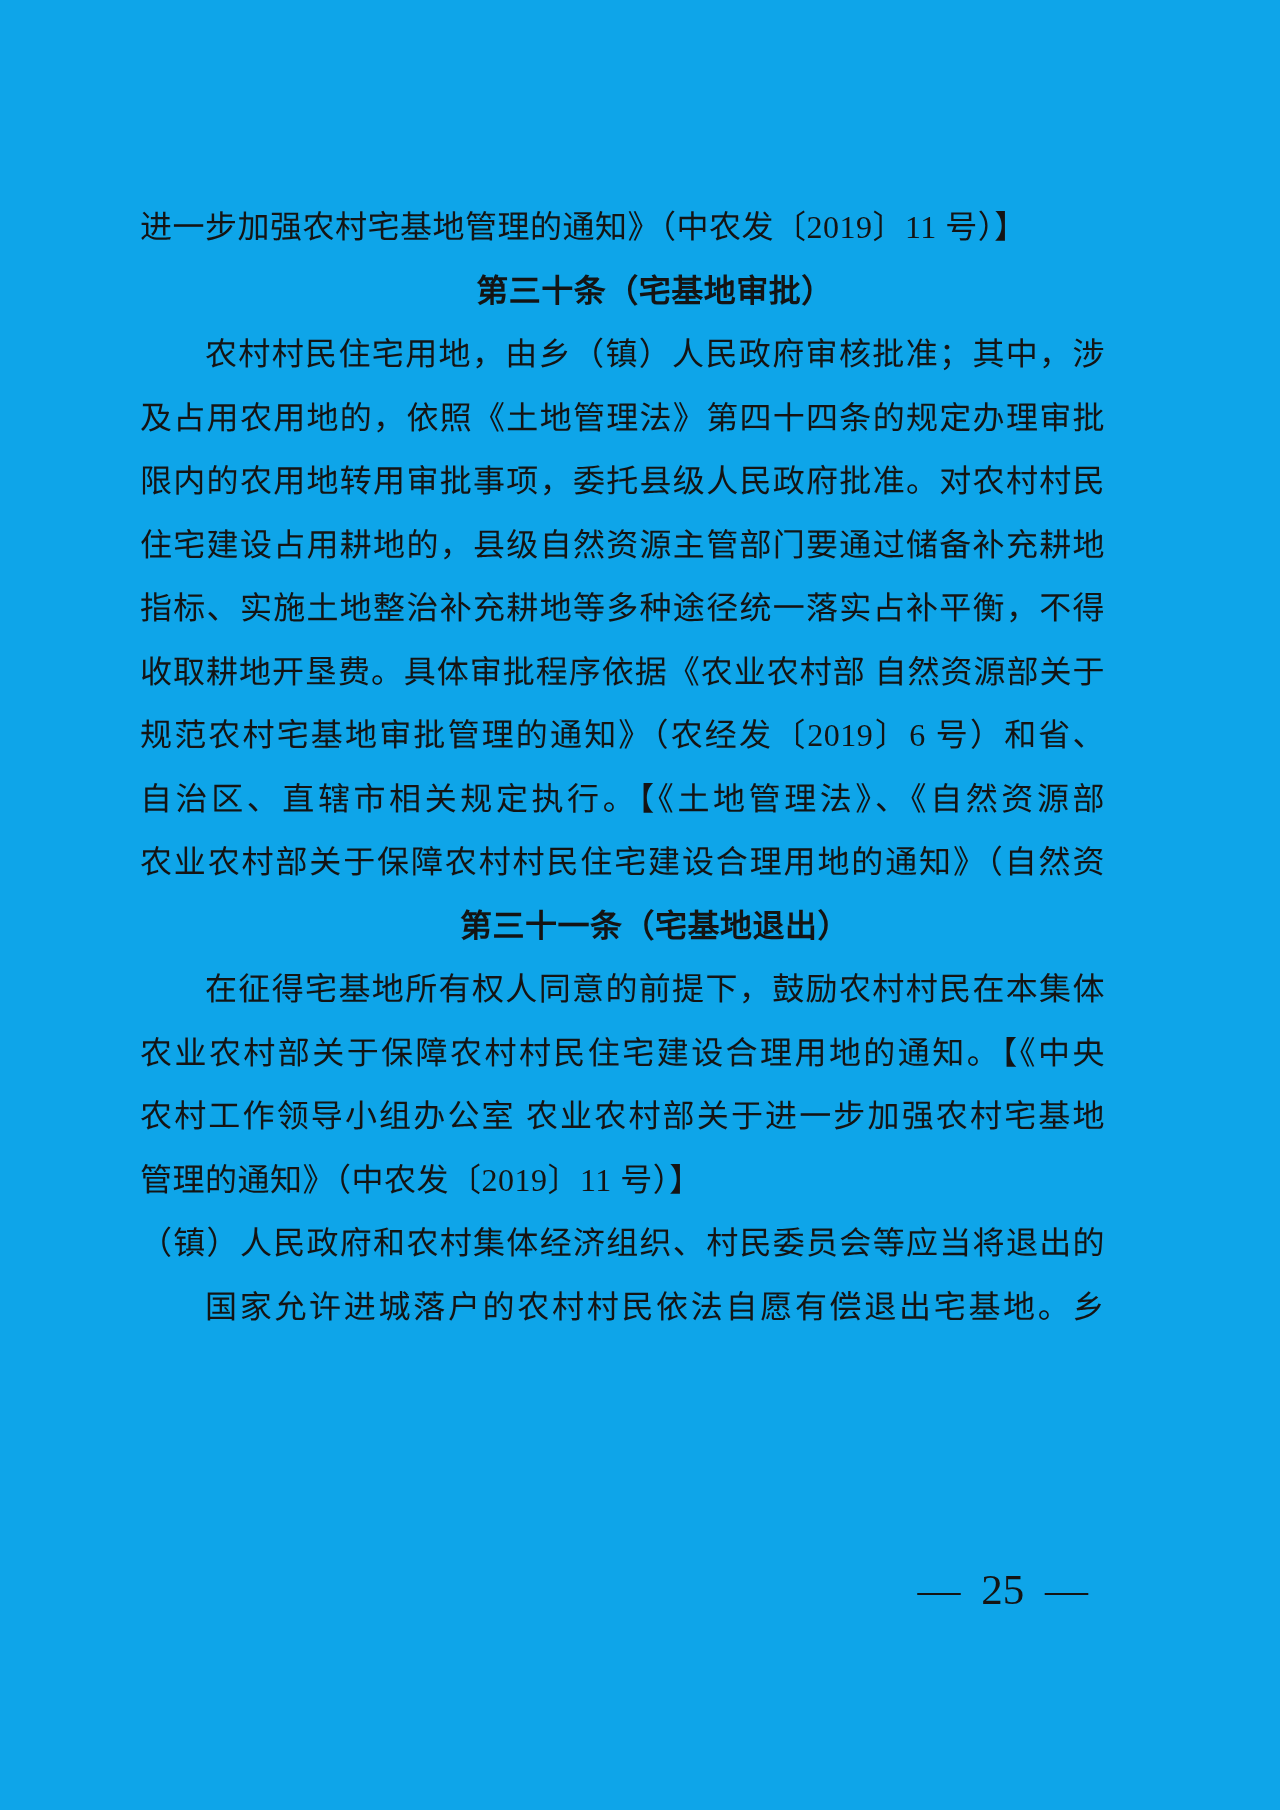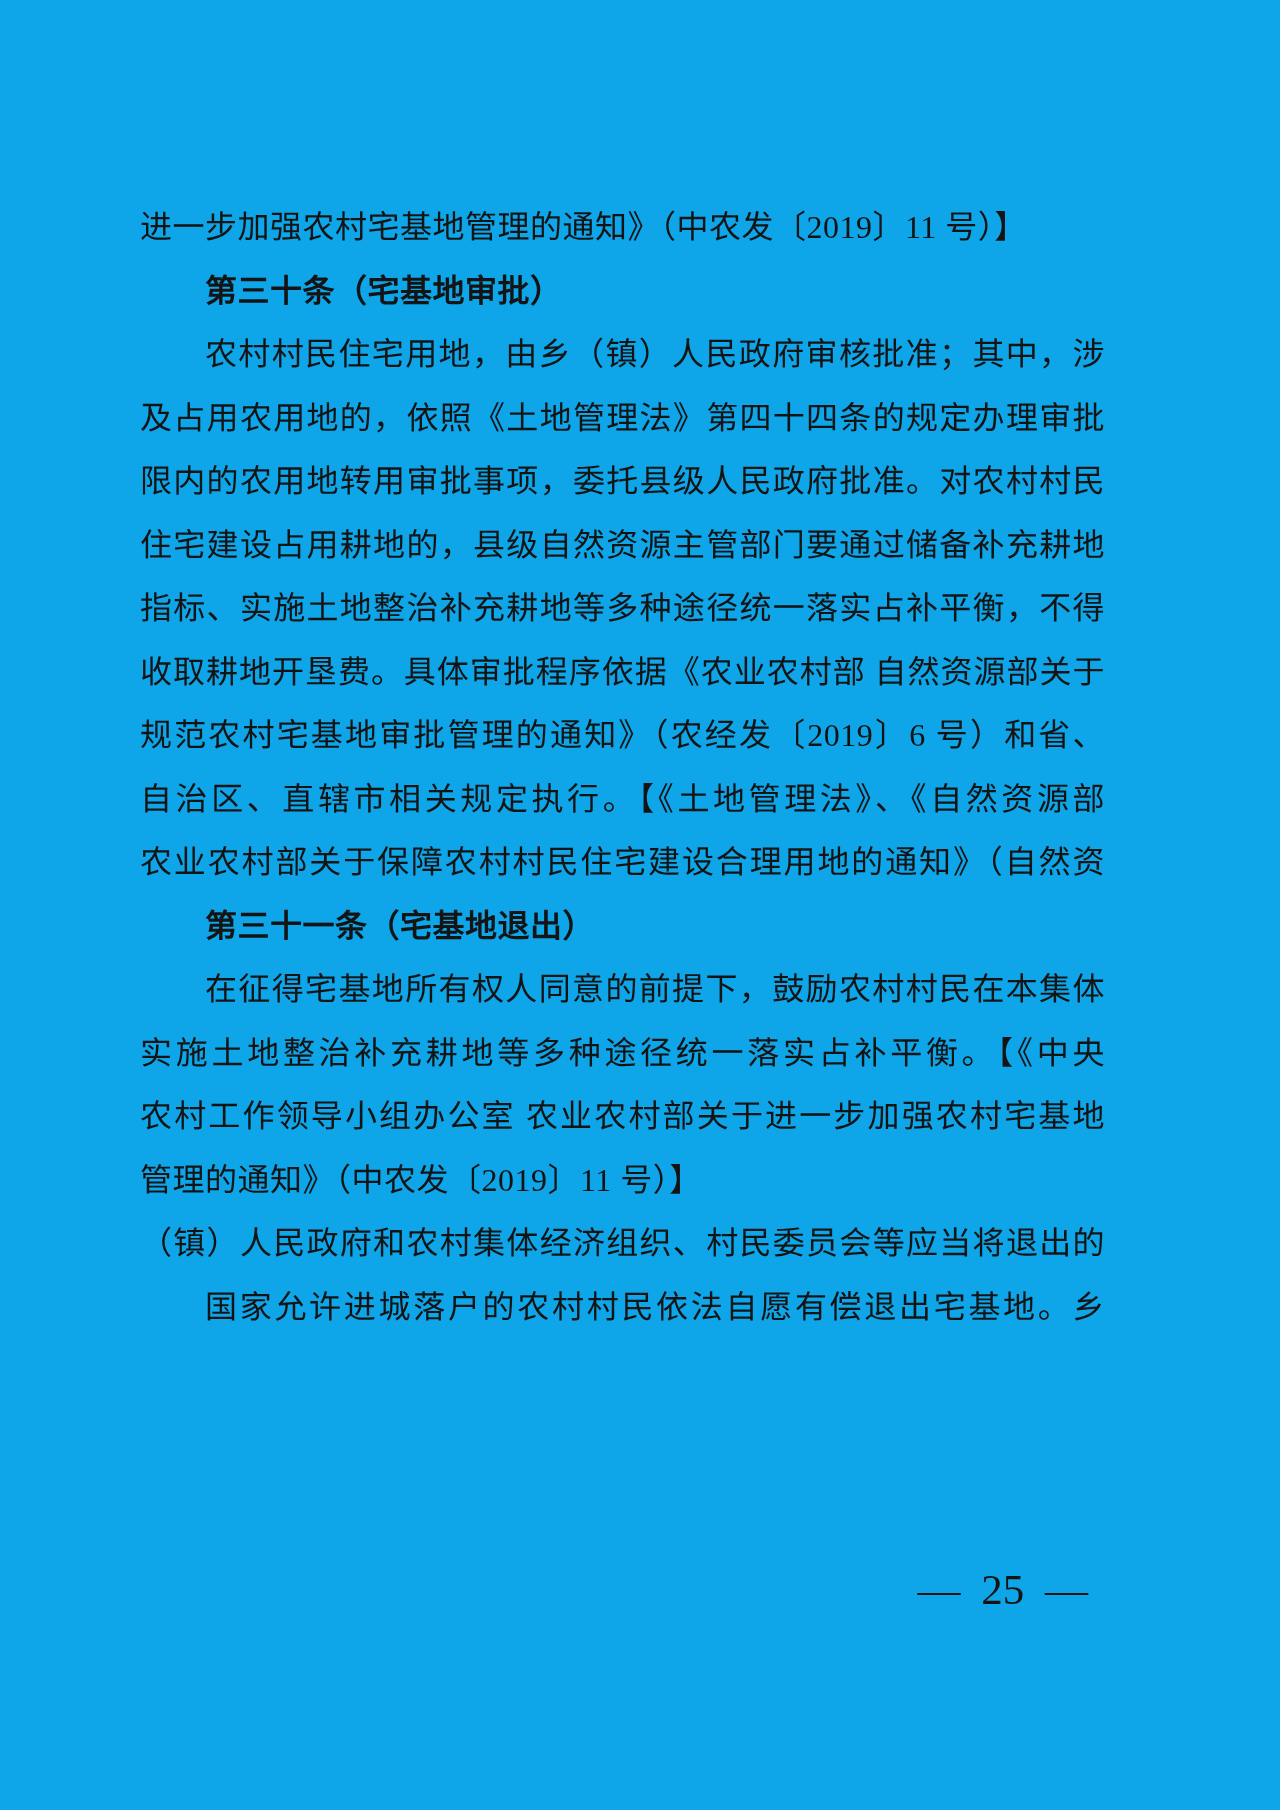--- a/index.html
+++ b/index.html
@@ -32,20 +32,21 @@
     text-align: justify;
     text-align-last: justify;
     text-justify: inter-character;
   }
   .line.indent {
     text-indent: 65px;
   }
   .line.heading {
     font-family: "Liberation Sans", "DejaVu Sans", sans-serif;
     font-weight: 700;
+    text-align: center;
   }
   .page-number {
     position: absolute;
     top: 1570px;
     right: 192px;
     font-size: 43px;
     line-height: 40px;
     word-spacing: 10px;
     color: #141414;
     font-family: Liberation Serif, serif;
@@ -62,20 +63,20 @@
       <div class="line justify">及占用农用地的，依照《土地管理法》第四十四条的规定办理审批</div>
       <div class="line justify">限内的农用地转用审批事项，委托县级人民政府批准。对农村村民</div>
       <div class="line justify">住宅建设占用耕地的，县级自然资源主管部门要通过储备补充耕地</div>
       <div class="line justify">指标、实施土地整治补充耕地等多种途径统一落实占补平衡，不得</div>
       <div class="line justify">收取耕地开垦费。具体审批程序依据《农业农村部 自然资源部关于</div>
       <div class="line justify">规范农村宅基地审批管理的通知》（农经发〔2019〕6 号）和省、</div>
       <div class="line justify">自治区、直辖市相关规定执行。【《土地管理法》、《自然资源部</div>
       <div class="line justify">农业农村部关于保障农村村民住宅建设合理用地的通知》（自然资</div>
       <div class="line heading indent">第三十一条（宅基地退出）</div>
       <div class="line indent justify">在征得宅基地所有权人同意的前提下，鼓励农村村民在本集体</div>
-      <div class="line justify">实施土地整治补充耕地等多种途径统一落实占补平衡。【《中央</div>
+      <div class="line justify">农业农村部关于保障农村村民住宅建设合理用地的通知。【《中央</div>
       <div class="line justify">农村工作领导小组办公室 农业农村部关于进一步加强农村宅基地</div>
       <div class="line">管理的通知》（中农发〔2019〕11 号）】</div>
       <div class="line justify">（镇）人民政府和农村集体经济组织、村民委员会等应当将退出的</div>
       <div class="line indent justify">国家允许进城落户的农村村民依法自愿有偿退出宅基地。乡</div>
     </div>
   <div class="page-number">— 25 —</div>
 </div>
 
 </body></html>

